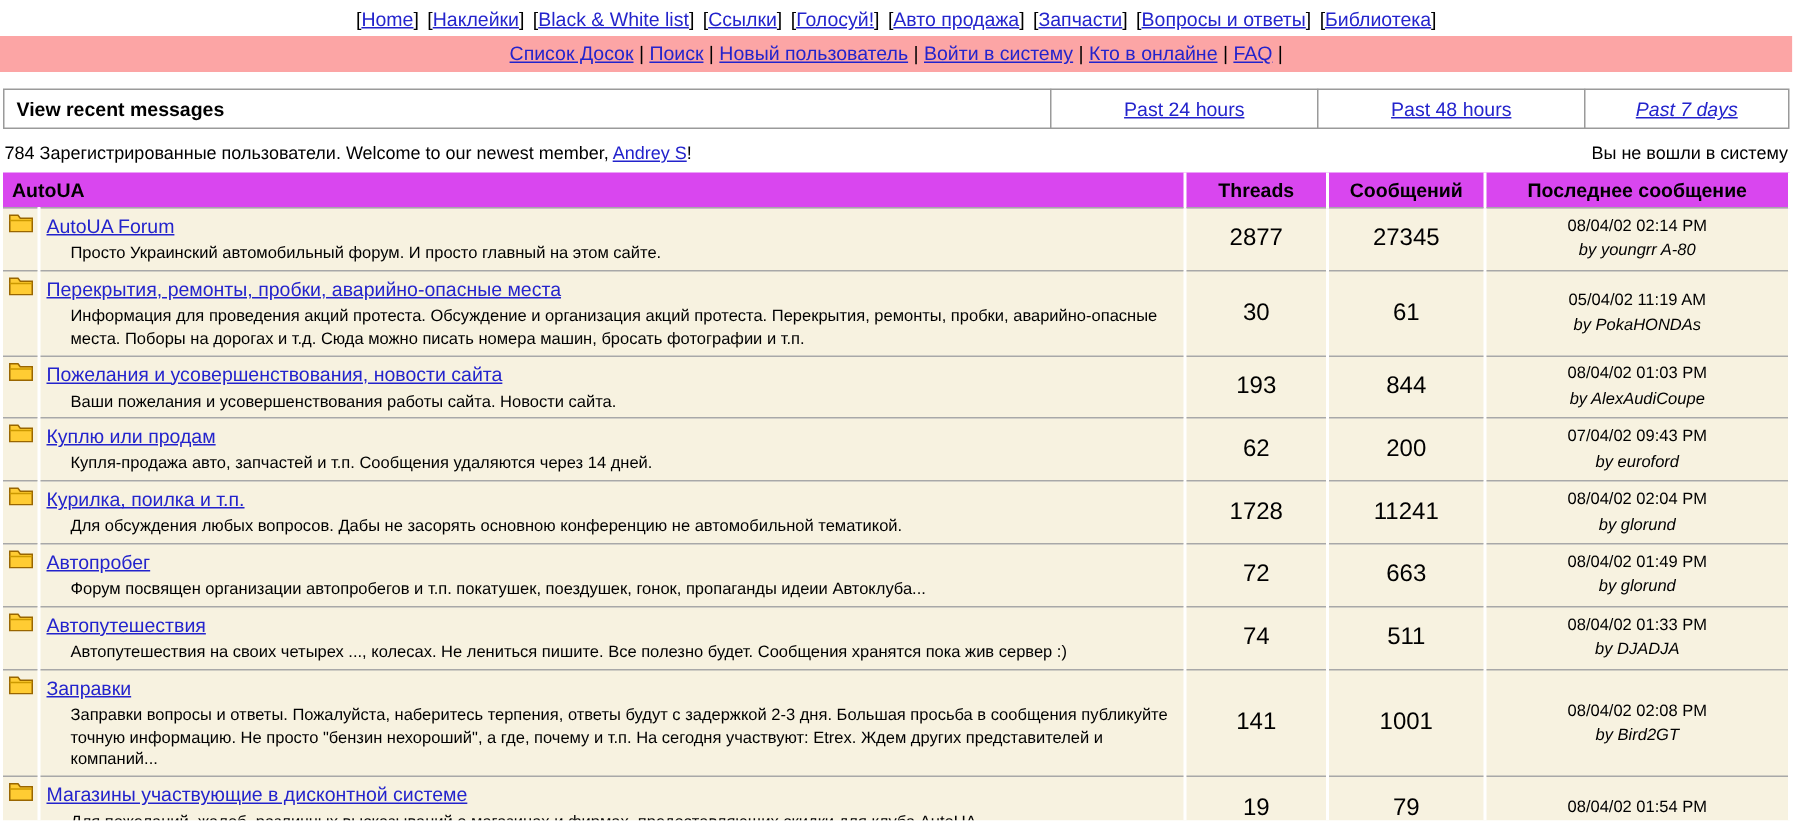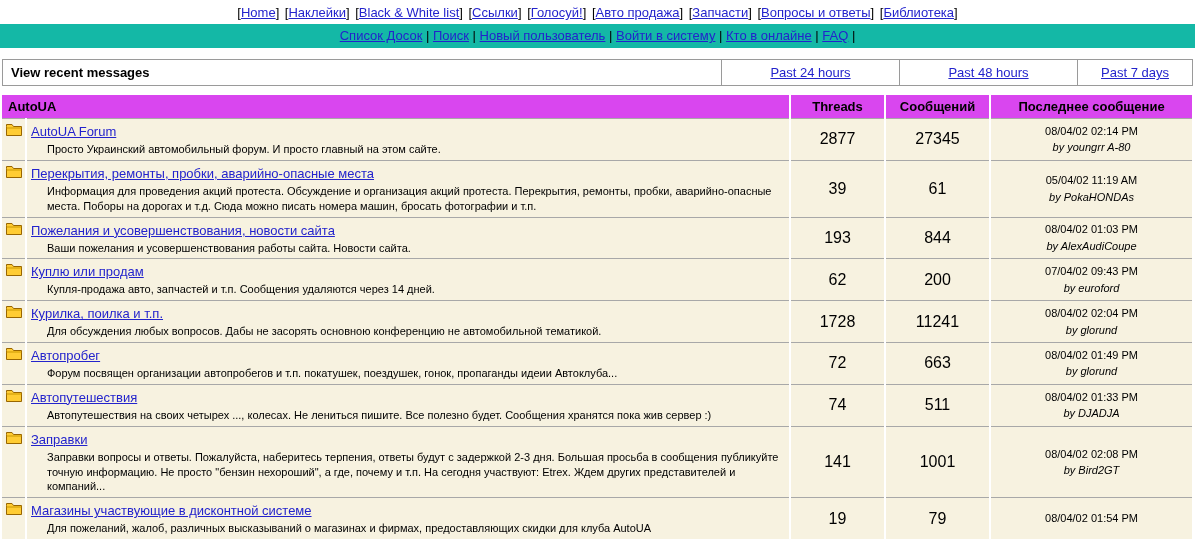--- a/index.html
+++ b/index.html
@@ -6,29 +6,29 @@
   html, body { margin: 0; padding: 0; background: #fff; }
   body { font-family: "Liberation Sans", "DejaVu Sans", sans-serif; }
   .page { width: 1195px; height: 547px; overflow: hidden; background: #fff; }
   a { color: #2323cc; text-decoration: underline; cursor: pointer; }
 
   
   .topnav { text-align: center; font-size: 13px; padding: 5px 0 4px 0; color: #000; }
   .topnav span { margin: 0 1px; }
 
   
-  .subnav { background: #14b8a6; text-align: center; font-size: 13px; padding: 4px 0 5px 0; color: #000; margin-bottom: 11px; }
+  .subnav { background: #fca5a5; text-align: center; font-size: 13px; padding: 4px 0 5px 0; color: #000; margin-bottom: 11px; }
 
   
   .recentbar { display: flex; margin: 0 2px 9px 2px; font-size: 13px; }
   .recentbar .cell { border: 1px solid #9a9a9a; padding: 5px 8px; background: #fff; }
   .recentbar .cell + .cell { margin-left: -1px; }
   .recentbar .rtitle { flex: 1; font-weight: bold; color: #000; }
   .recentbar .pastcell { width: 179px; text-align: center; }
-  .recentbar .pastcell.last { width: 116px; }
+  .recentbar .pastcell.last { width: 137px; font-style: italic; }
 
   
   .statusline { display: flex; justify-content: space-between; align-items: center; font-size: 12px; margin: 0 3px 6px 3px; color: #000; }
 
   
   table.forums { width: 1191px; margin: 0 2px; border-collapse: collapse; table-layout: fixed; }
   table.forums th { background: #d946ef; color: #000; font-size: 13px; font-weight: bold; padding: 4px 6px; border-right: 2px solid #fff; }
   table.forums th.h-name { text-align: left; }
   table.forums td { background: #f7f2e0; border-right: 2px solid #fff; padding: 3px 4px; }
   table.forums tbody tr td { border-top: 1px solid #a8a8a8; }
@@ -55,20 +55,27 @@
       <a href="#">Past 24 hours</a>
     </div>
     <div class="cell pastcell">
       <a href="#">Past 48 hours</a>
     </div>
     <div class="cell pastcell last">
       <a href="#">Past 7 days</a>
     </div>
   </div>
 
+  <div class="statusline">
+    <div>
+      <span>784 Зарегистрированные пользователи. Welcome to our newest member,</span>
+      <a href="#">Andrey S</a><span>!</span>
+    </div>
+    <div>Вы не вошли в систему</div>
+  </div>
 
   <table class="forums">
     <colgroup>
       <col style="width:24px">
         <col style="width:764px">
         <col style="width:95px">
         <col style="width:105px">
         <col style="width:203px">
     </colgroup>
     <thead>
@@ -92,21 +99,21 @@
             <div>08/04/02 02:14 PM</div>
             <div class="by">by youngrr A-80</div>
           </td>
         </tr>
         <tr>
           <td class="c-icon"><span><svg width="16" height="13" viewBox="0 0 16 13" aria-hidden="true">
                 <path d="M0.5 3.5 L0.5 1.5 L6 1.5 L7.5 3.5 L15.5 3.5 L15.5 12.5 L0.5 12.5 Z" fill="#ffcc33" stroke="#996600" stroke-width="1"></path>
                 <path d="M0.5 5 L15.5 5" stroke="#cc9900" stroke-width="1" fill="none"></path>
               </svg></span></td>
           <td class="c-name"><a href="#" class="forum-link">Перекрытия, ремонты, пробки, аварийно-опасные места</a><div class="forum-desc">Информация для проведения акций протеста. Обсуждение и организация акций протеста. Перекрытия, ремонты, пробки, аварийно-опасные места. Поборы на дорогах и т.д. Сюда можно писать номера машин, бросать фотографии и т.п.</div></td>
-          <td class="c-num">39</td>
+          <td class="c-num">30</td>
           <td class="c-num">61</td>
           <td class="c-last">
             <div>05/04/02 11:19 AM</div>
             <div class="by">by PokaHONDAs</div>
           </td>
         </tr>
         <tr>
           <td class="c-icon"><span><svg width="16" height="13" viewBox="0 0 16 13" aria-hidden="true">
                 <path d="M0.5 3.5 L0.5 1.5 L6 1.5 L7.5 3.5 L15.5 3.5 L15.5 12.5 L0.5 12.5 Z" fill="#ffcc33" stroke="#996600" stroke-width="1"></path>
                 <path d="M0.5 5 L15.5 5" stroke="#cc9900" stroke-width="1" fill="none"></path>

